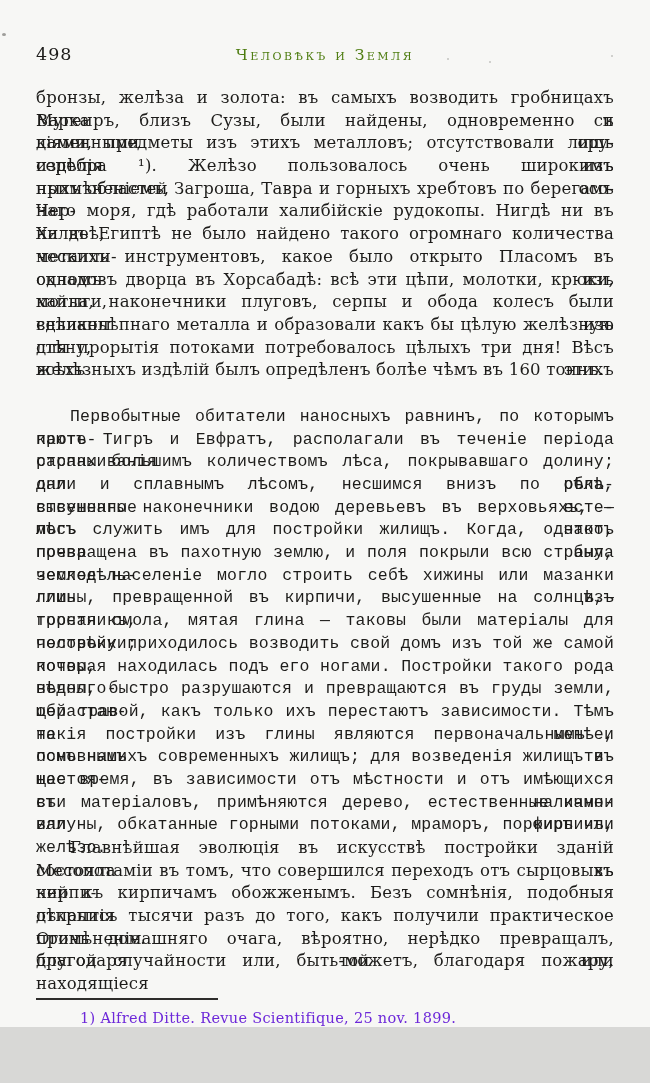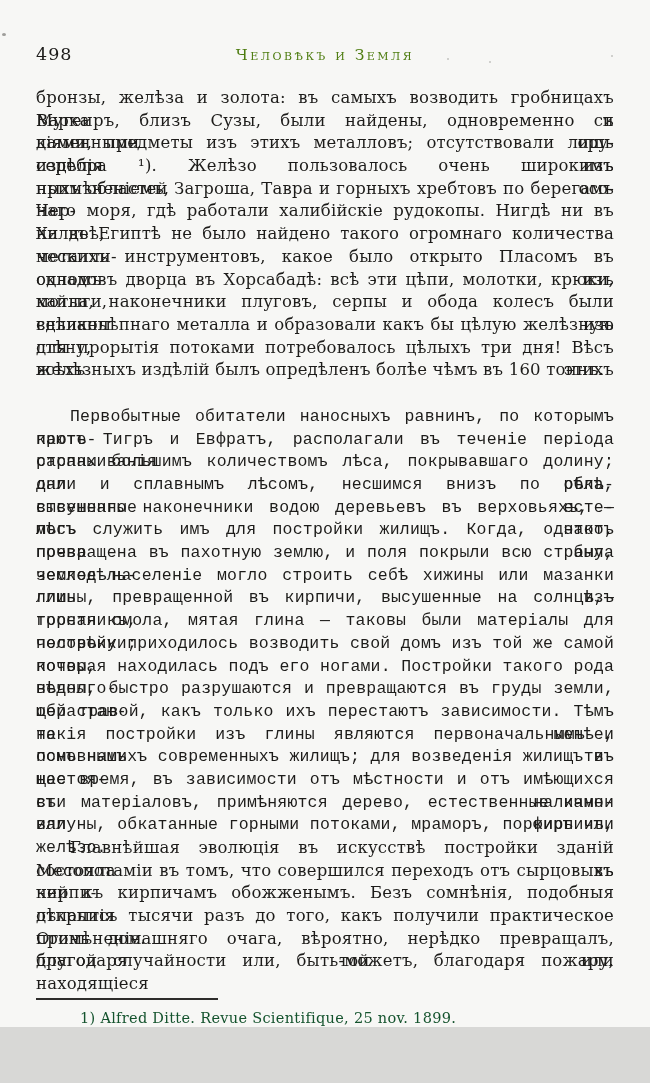--- a/index.html
+++ b/index.html
@@ -40,21 +40,21 @@
   }
   .para.ended .line:last-child { text-align-last:left; }
   .para.indent .line:first-child { text-indent:34px; }
   
   .footnote-rule {
     position:absolute; left:36px; top:998px;
     width:182px; height:2px; background:#2e2d2b;
   }
   .footnote {
     position:absolute; left:80px; top:1010px;
-    font-size:14.5px; letter-spacing:0.3px; color:#14532d;
+    font-size:14.5px; letter-spacing:0.3px; color:#6d28d9;
   }
   
   .speck { position:absolute; border-radius:50%; background:#9a9a96; opacity:.55; }
   .speck.s1 { left:2px;  top:33px; width:4px; height:3px; background:#55534f; }
   .speck.s2 { left:447px; top:58px; width:2px; height:2px; }
   .speck.s3 { left:489px; top:61px; width:2px; height:2px; }
   .speck.s4 { left:611px; top:55px; width:2px; height:2px; }
 </style>
 </head>
 <body>

